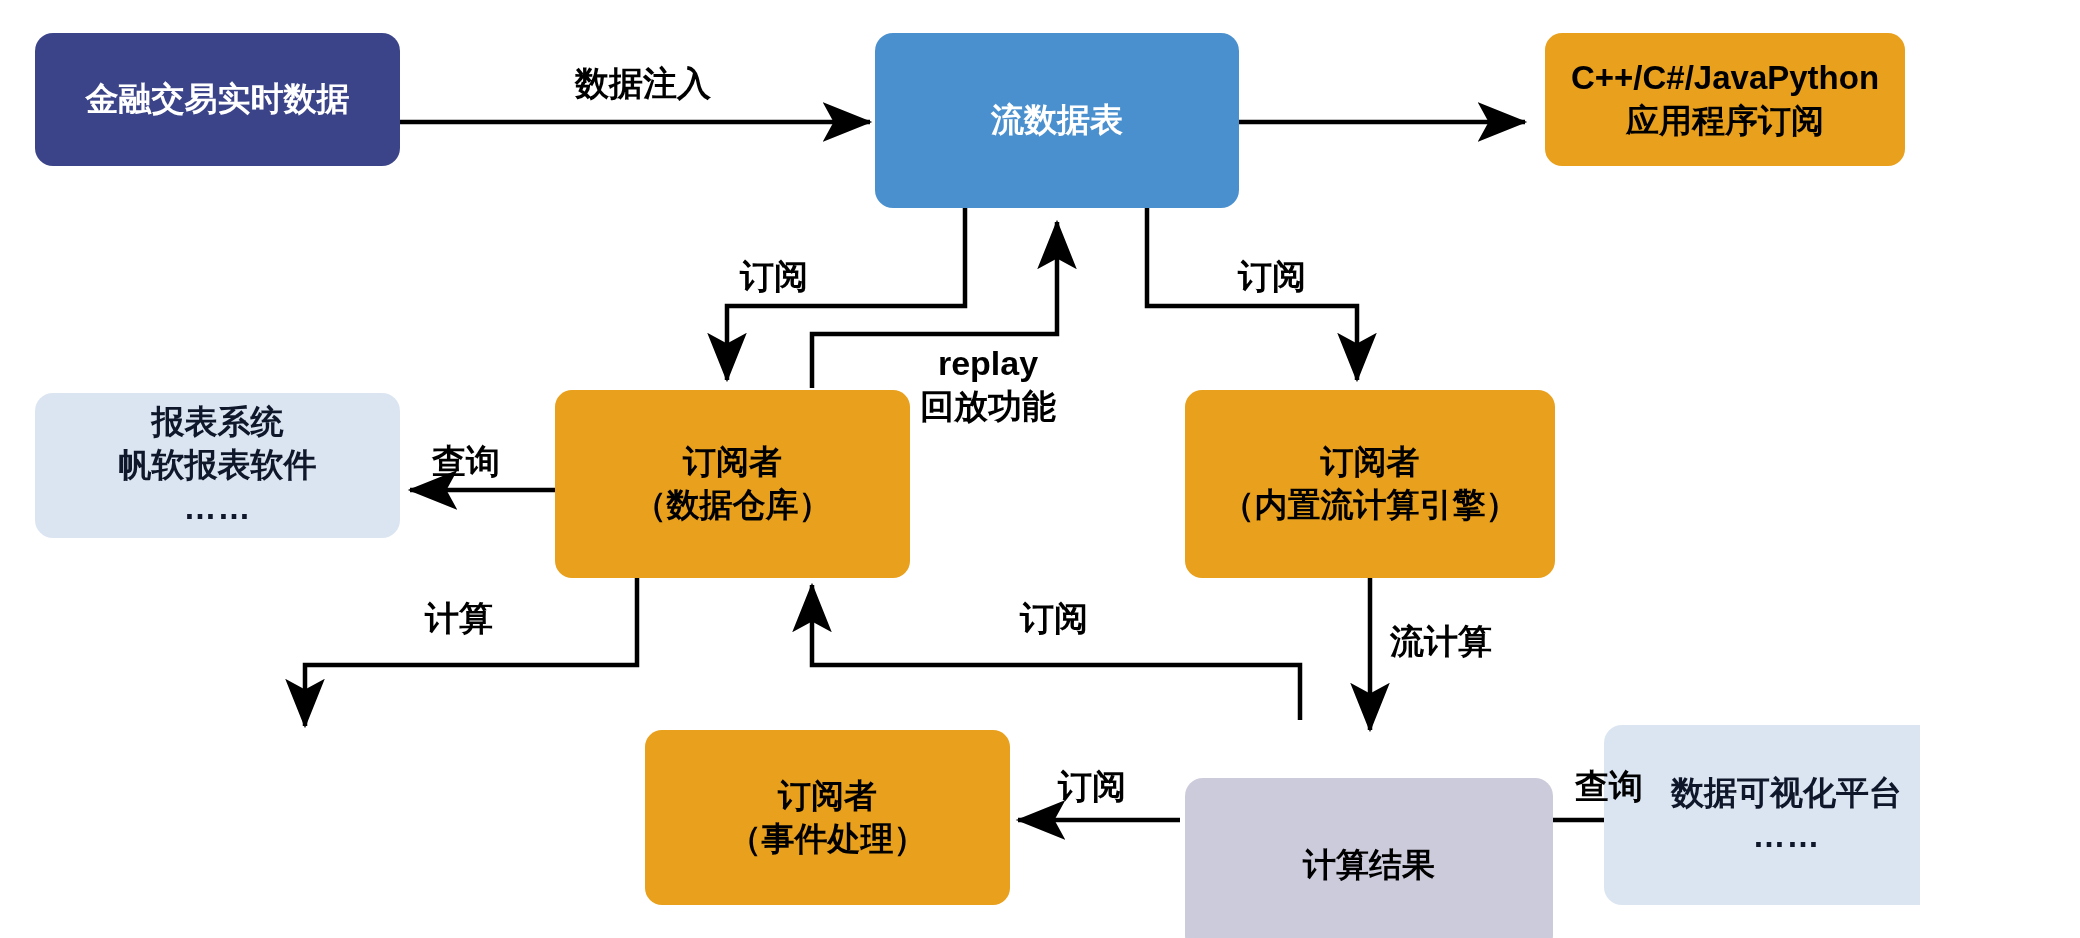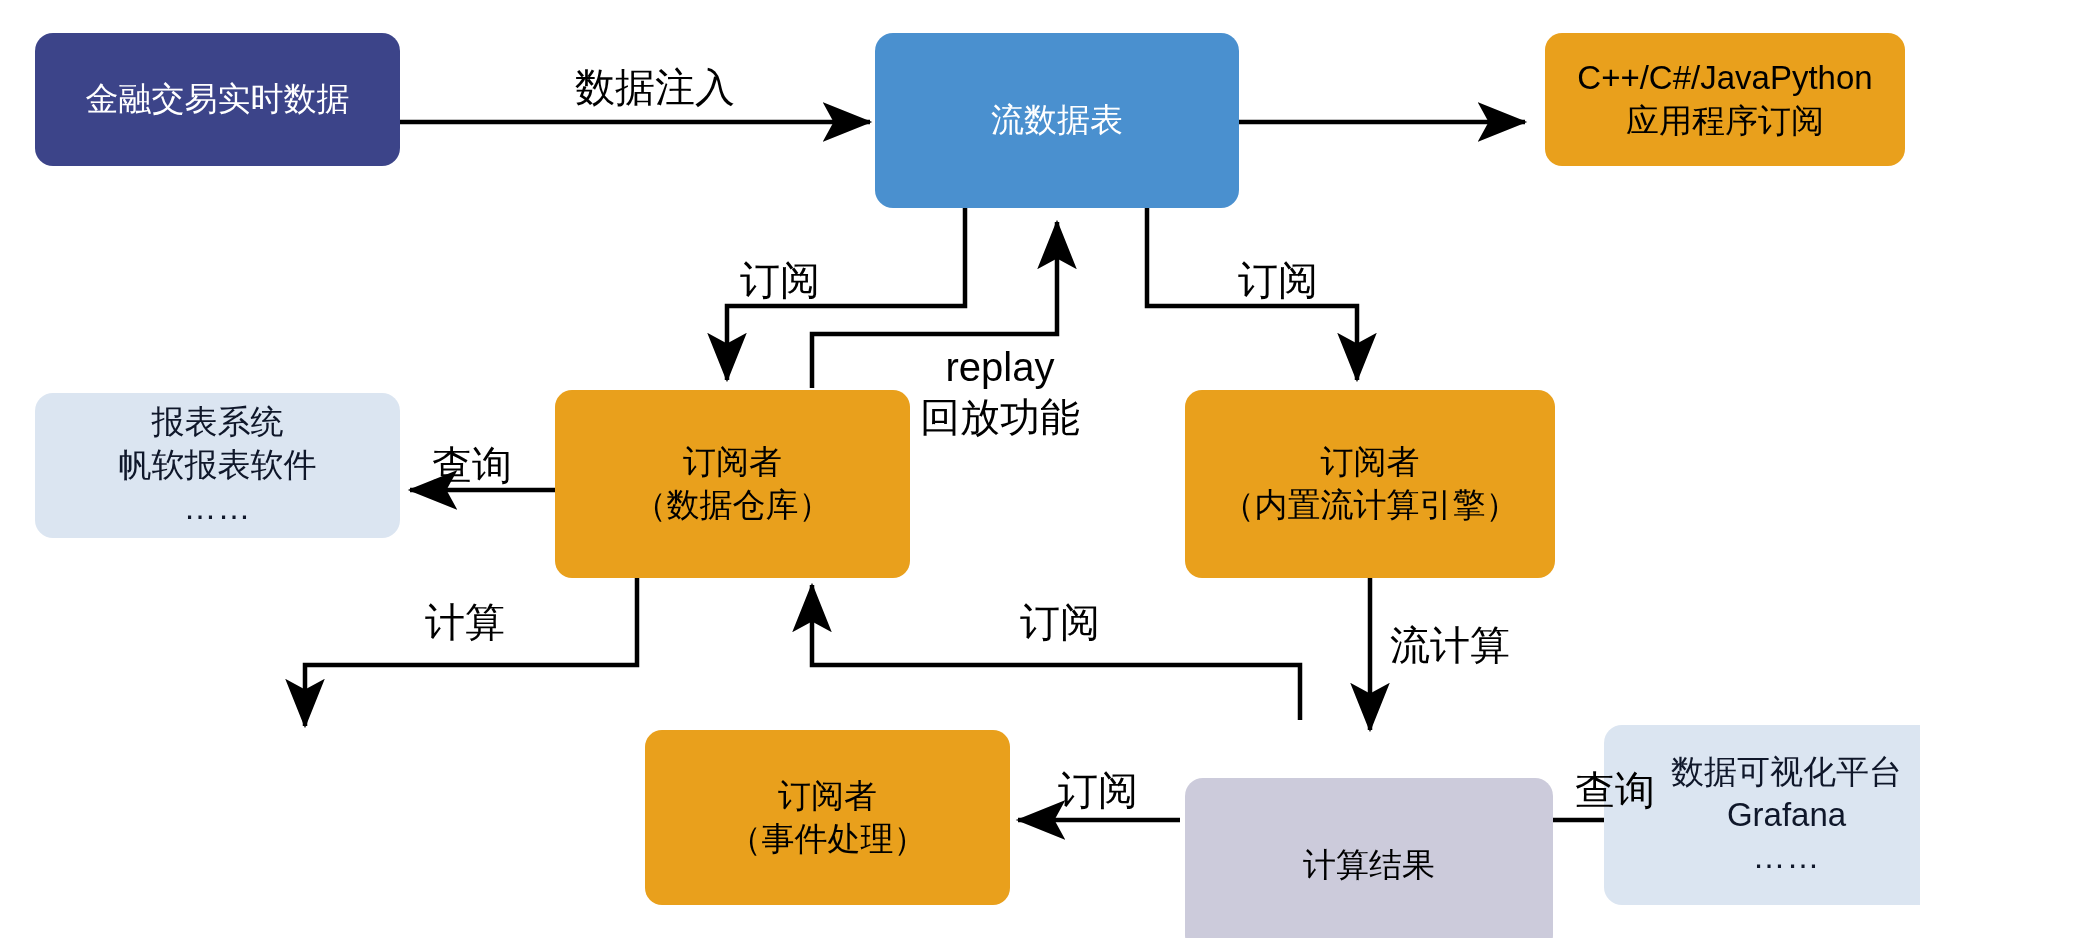--- a/index.html
+++ b/index.html
@@ -1,26 +1,26 @@
 <!DOCTYPE html>
 <html><head>
 <meta charset="utf-8">
 <style>
   html,body{margin:0;padding:0;background:#ffffff;}
   body{width:2080px;height:938px;font-family:"Liberation Sans","DejaVu Sans",sans-serif;}
-  #canvas{position:relative;width:1920px;height:938px;overflow:hidden;background:#fff;}
+  #canvas{position:relative;width:1920px;height:938px;overflow:hidden;background:#fff;font-weight:bold;}
   .node{position:absolute;box-sizing:border-box;display:flex;align-items:center;justify-content:center;
         text-align:center;border-radius:18px;line-height:1.30;}
   .node .lbl{width:100%;padding:0 8px;}
   .n-source{background:#3C4489;color:#ffffff;font-size:33px;}
   .n-stream{background:#4A90CF;color:#ffffff;font-size:33px;}
   .n-orange{background:#E9A01C;color:#000000;font-size:33px;border-radius:17px;}
   .n-lightblue{background:#DBE5F1;color:#0f172a;font-size:33px;}
   .n-lavender{background:#CCCBDB;color:#000000;font-size:33px;}
-  .edge-label{position:absolute;font-size:40px;color:#000;white-space:nowrap;line-height:1.25;text-align:center;}
+  .edge-label{position:absolute;font-size:34px;color:#000;white-space:nowrap;line-height:1.25;text-align:center;}
   svg.wires{position:absolute;left:0;top:0;width:2080px;height:938px;pointer-events:none;}
   .dots{letter-spacing:1px;}
 </style>
 </head>
 <body>
 
 <div id="canvas">
 
   <svg class="wires" viewBox="0 0 2080 938" xmlns="http://www.w3.org/2000/svg">
     <defs>
@@ -125,21 +125,20 @@
 
   <div class="node n-lavender" style="left:1185px;top:730px;width:368px;height:175px;margin-top:48px;">
     <div class="lbl">
       <div>计算结果</div>
     </div>
   </div>
 
   <div class="node n-lightblue" style="left:1604px;top:725px;width:365px;height:180px;">
     <div class="lbl">
       <div>数据可视化平台</div>
-      <div>Grafana</div>
       <div class="dots">……</div>
     </div>
   </div>
 
   <div class="edge-label" style="left:575px;top:62px;">数据注入</div>
 
   <div class="edge-label" style="left:740px;top:255px;">订阅</div>
 
   <div class="edge-label" style="left:1238px;top:255px;">订阅</div>
 

